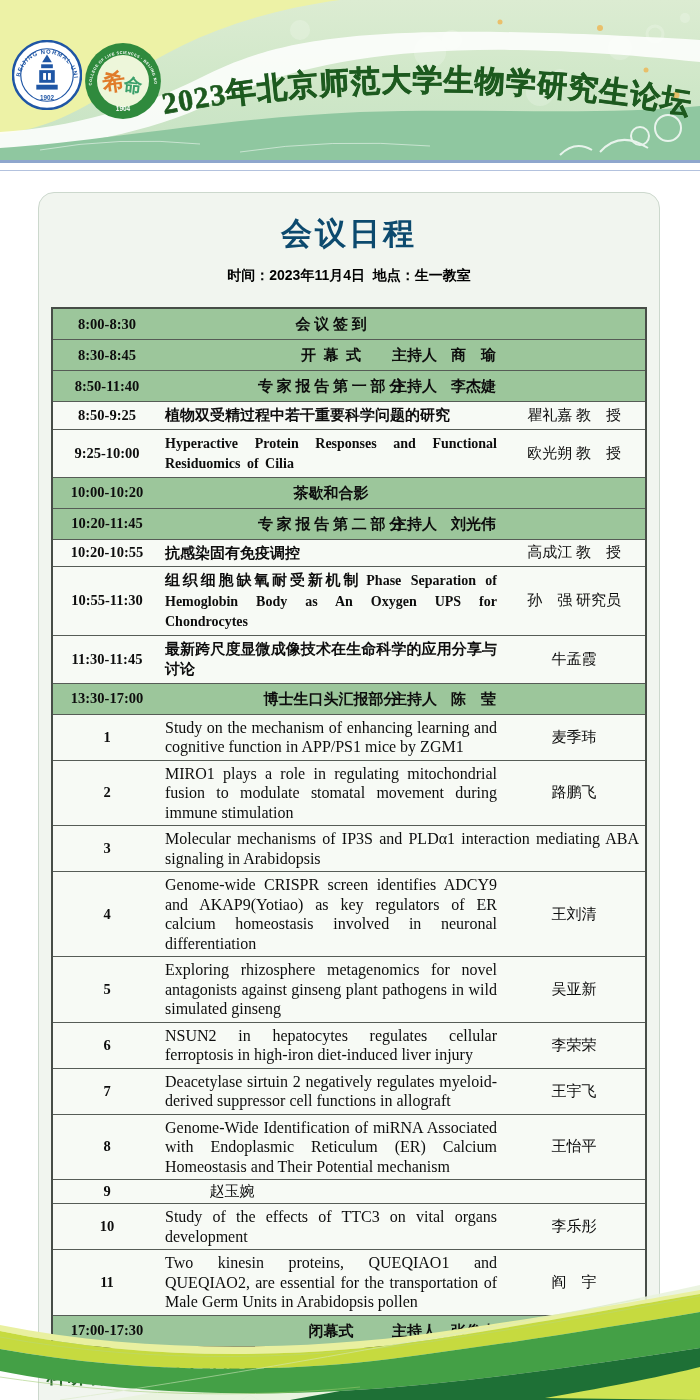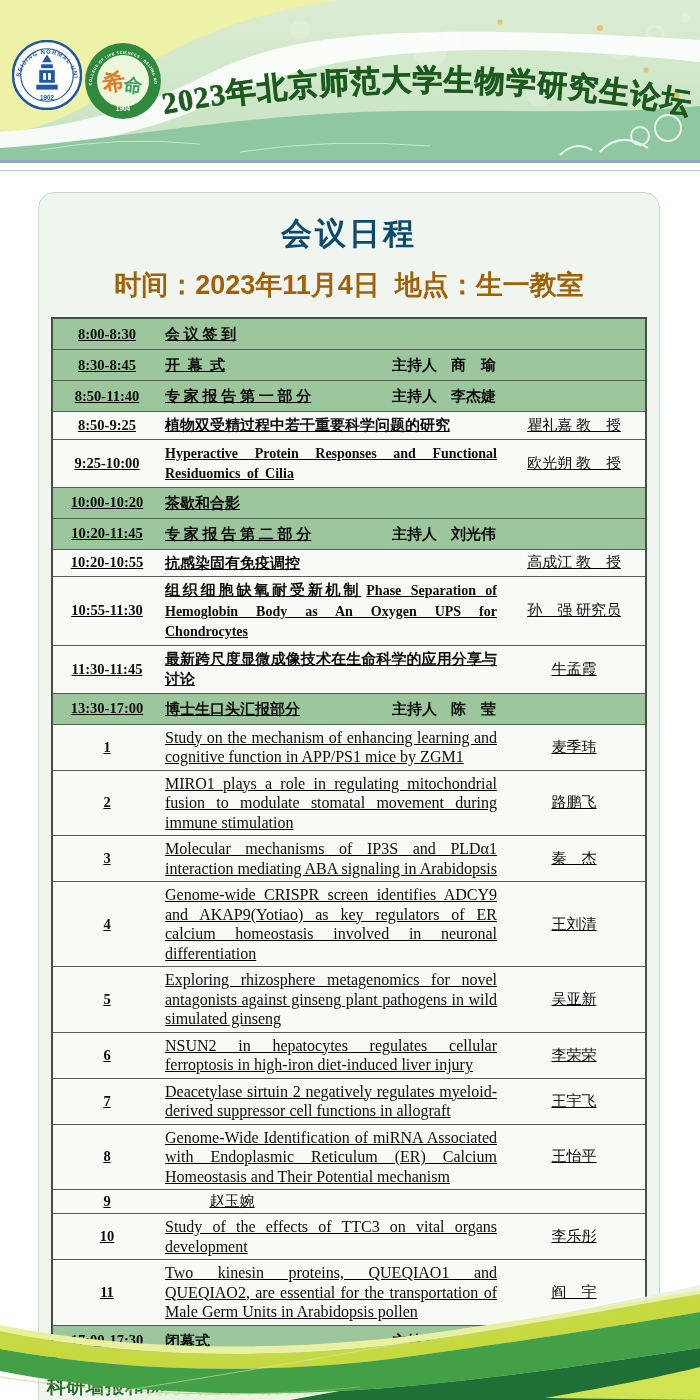--- a/index.html
+++ b/index.html
@@ -19,37 +19,37 @@
     fill:#1d5a1f;stroke:#1d5a1f;stroke-width:.6;letter-spacing:1px;}
   
   .divider{position:absolute;left:0;top:160px;width:700px;height:7px;background:#ffffff;
     border-top:3px solid #8ea6cd;border-bottom:1px solid #b3c2de;}
   
   .card{position:absolute;left:38px;top:192px;width:622px;background:#f1f5ef;
     border:1px solid #ccd8cd;border-radius:16px;box-sizing:border-box;
     padding:16px 0 20px 0;z-index:1;}
   .card-title{text-align:center;font-size:31px;font-weight:bold;color:#0c4a6e;
     letter-spacing:3px;margin-top:4px;}
-  .card-subtitle{text-align:center;font-size:27px;font-weight:bold;color:#a16207;
+  .card-subtitle{text-align:center;font-size:14px;font-weight:bold;color:#000000;
     margin-top:12px;white-space:pre;}
   
-  .table{width:592px;margin:14px auto 0 auto;border:2px solid #474d47;background:#0ea5e9;text-decoration:underline;}
+  .table{width:592px;margin:22px auto 0 auto;border:2px solid #474d47;background:#0ea5e9;}
   .row{display:flex;border-top:1px solid #565c56;background:#f7faf5;
     font-family:"Liberation Serif",serif;color:#0d0d0d;}
   .row:first-child{border-top:none;}
   .row.green{background:#9cc69b;}
   .c-time{width:108px;flex:none;display:flex;align-items:center;justify-content:center;
     font-weight:bold;font-size:14.5px;white-space:pre;padding:2px 0;}
   .c-content{flex:1;position:relative;padding:3px 6px 3px 4px;min-height:24px;
     display:flex;flex-direction:column;justify-content:center;box-sizing:border-box;}
   .ttl{line-height:19.5px;text-align:justify;}
   .zh{font-weight:bold;font-size:15px;margin-right:5px;}
   .en{font-size:16px;}
   .en.bold{font-weight:bold;font-size:14px;word-spacing:3px;}
-  .session{font-weight:bold;font-size:15px;white-space:pre;line-height:24px;}
+  .session{font-weight:bold;font-size:15px;white-space:pre;line-height:24px;text-align:center;}
   .chair-label,.chair-name{position:absolute;top:50%;transform:translateY(-50%);
     font-weight:bold;font-size:15px;white-space:pre;}
   .chair-label{left:231px;}
   .chair-name{left:290px;}
   .c-speaker{width:142px;flex:none;display:flex;align-items:center;justify-content:center;
     font-size:15px;white-space:pre;padding:2px 0;}
   
   .notice{margin-top:16px;text-align:center;font-size:19px;font-weight:bold;
     color:#2c6a2e;letter-spacing:.5px;}
   .sketch{position:absolute;left:40px;bottom:2px;opacity:.4;}
@@ -242,21 +242,20 @@
         <div class="c-content">
           <div class="ttl"><span class="en">MIRO1 plays a role in regulating mitochondrial fusion to modulate stomatal movement during immune stimulation</span></div>
         </div>
         <div class="c-speaker">路鹏飞</div>
       </div>
       <div class="row">
         <div class="c-time">3</div>
         <div class="c-content">
           <div class="ttl"><span class="en">Molecular mechanisms of IP3S and PLDα1 interaction mediating ABA signaling in Arabidopsis</span></div>
         </div>
-        <div class="c-speaker">秦　杰</div>
       </div>
       <div class="row">
         <div class="c-time">4</div>
         <div class="c-content">
           <div class="ttl"><span class="en">Genome-wide CRISPR screen identifies ADCY9 and AKAP9(Yotiao) as key regulators of ER calcium homeostasis involved in neuronal differentiation</span></div>
         </div>
         <div class="c-speaker">王刘清</div>
       </div>
       <div class="row">
         <div class="c-time">5</div>

